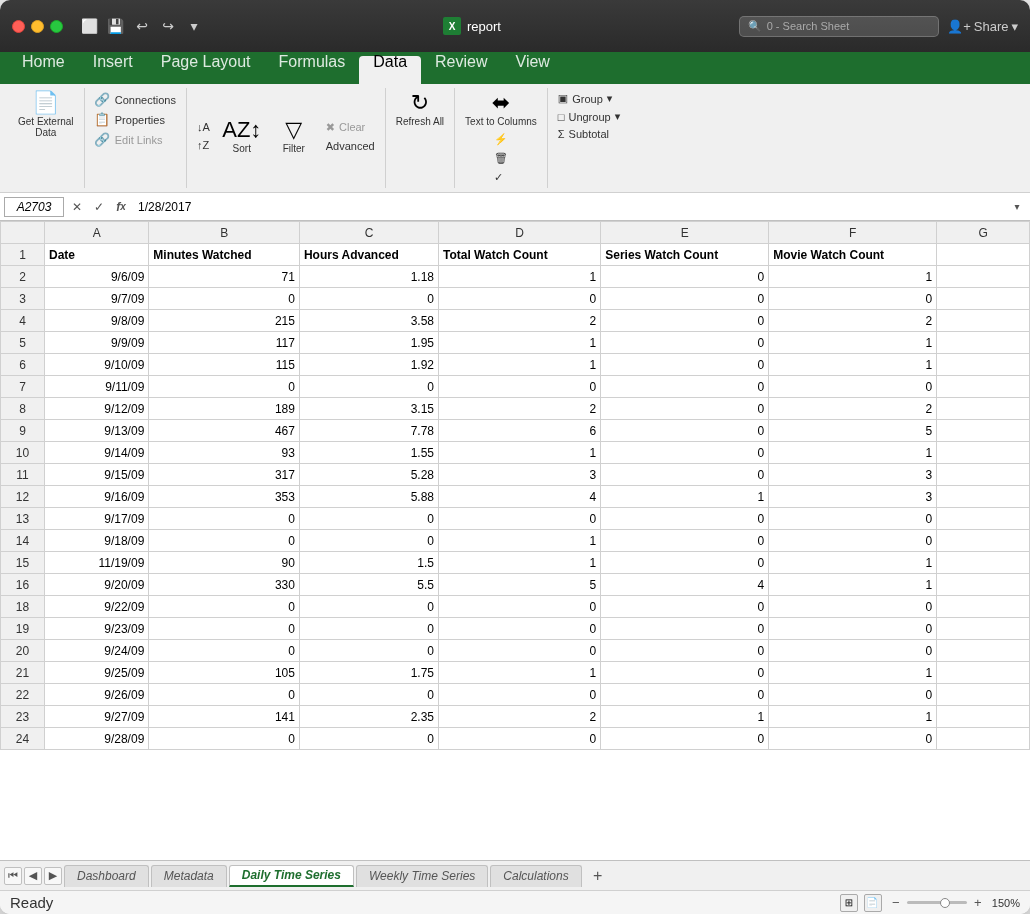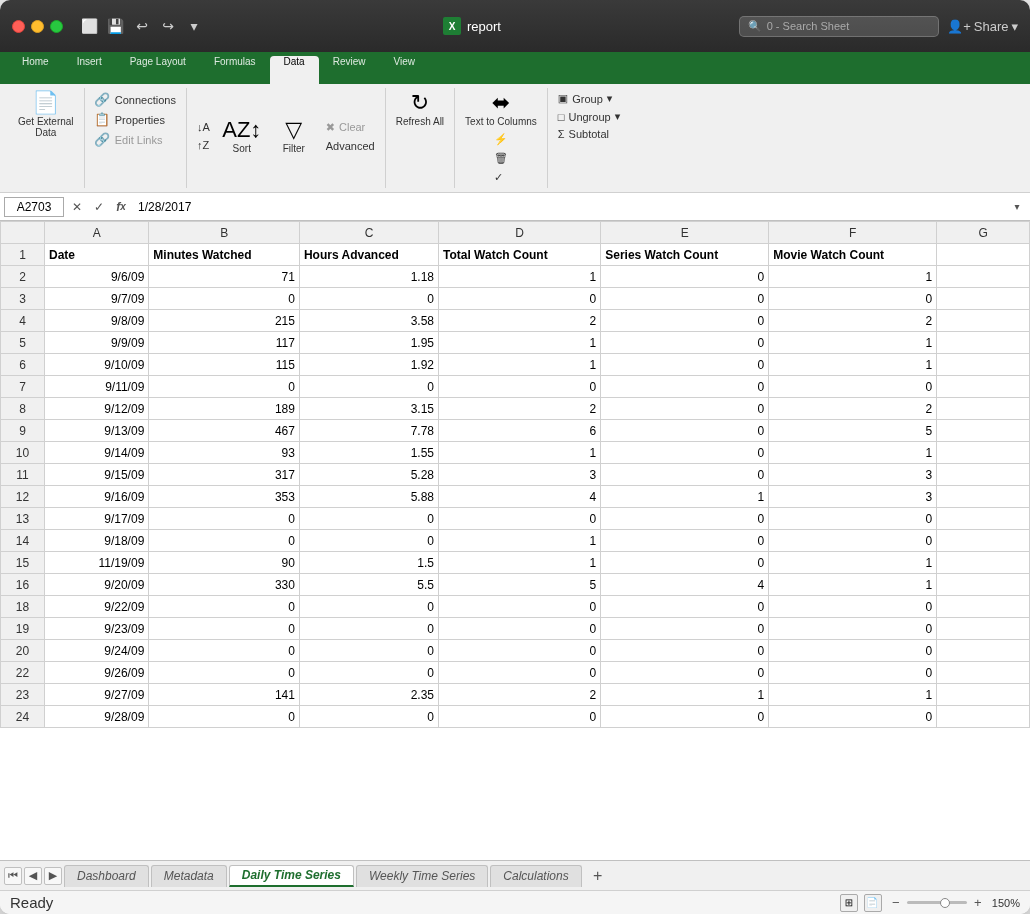--- a/index.html
+++ b/index.html
@@ -118,21 +118,21 @@
     }
     .ribbon-tabs {
       background: #1e6e2e;
       display: flex;
       height: 32px;
       align-items: flex-end;
       padding: 0 8px;
     }
     .ribbon-tab {
       padding: 4px 14px 21px;
-      font-size: 10px;
+      font-size: 16px;
       color: rgba(255,255,255,0.85);
       cursor: pointer;
       border-radius: 4px 4px 0 0;
       height: 28px;
       display: flex;
       align-items: center;
     }
     .ribbon-tab.active {
       background: #f0f0f0;
       color: #000;
@@ -214,20 +214,21 @@
       gap: 4px;
       flex-shrink: 0;
     }
     .cell-ref {
       width: 60px;
       border: 1px solid #aaa;
       padding: 2px 4px;
       font-size: 12px;
       text-align: center;
       background: #fff;
+      font-style: italic;
     }
     .formula-bar-btn {
       width: 18px;
       height: 18px;
       display: flex;
       align-items: center;
       justify-content: center;
       font-size: 12px;
       cursor: pointer;
       color: #555;
@@ -800,20 +801,30 @@
               <th class="row-header">20</th>
               <td class="date-cell">9/24/09</td>
               <td class="data-cell">0</td>
               <td class="data-cell">0</td>
               <td class="data-cell">0</td>
               <td class="data-cell">0</td>
               <td class="data-cell">0</td>
               <td></td>
             </tr>
             <tr>
+              <th class="row-header">21</th>
+              <td class="date-cell">9/25/09</td>
+              <td class="data-cell">105</td>
+              <td class="data-cell">1.75</td>
+              <td class="data-cell">1</td>
+              <td class="data-cell">0</td>
+              <td class="data-cell">1</td>
+              <td></td>
+            </tr>
+            <tr>
               <th class="row-header">22</th>
               <td class="date-cell">9/26/09</td>
               <td class="data-cell">0</td>
               <td class="data-cell">0</td>
               <td class="data-cell">0</td>
               <td class="data-cell">0</td>
               <td class="data-cell">0</td>
               <td></td>
             </tr>
             <tr>

